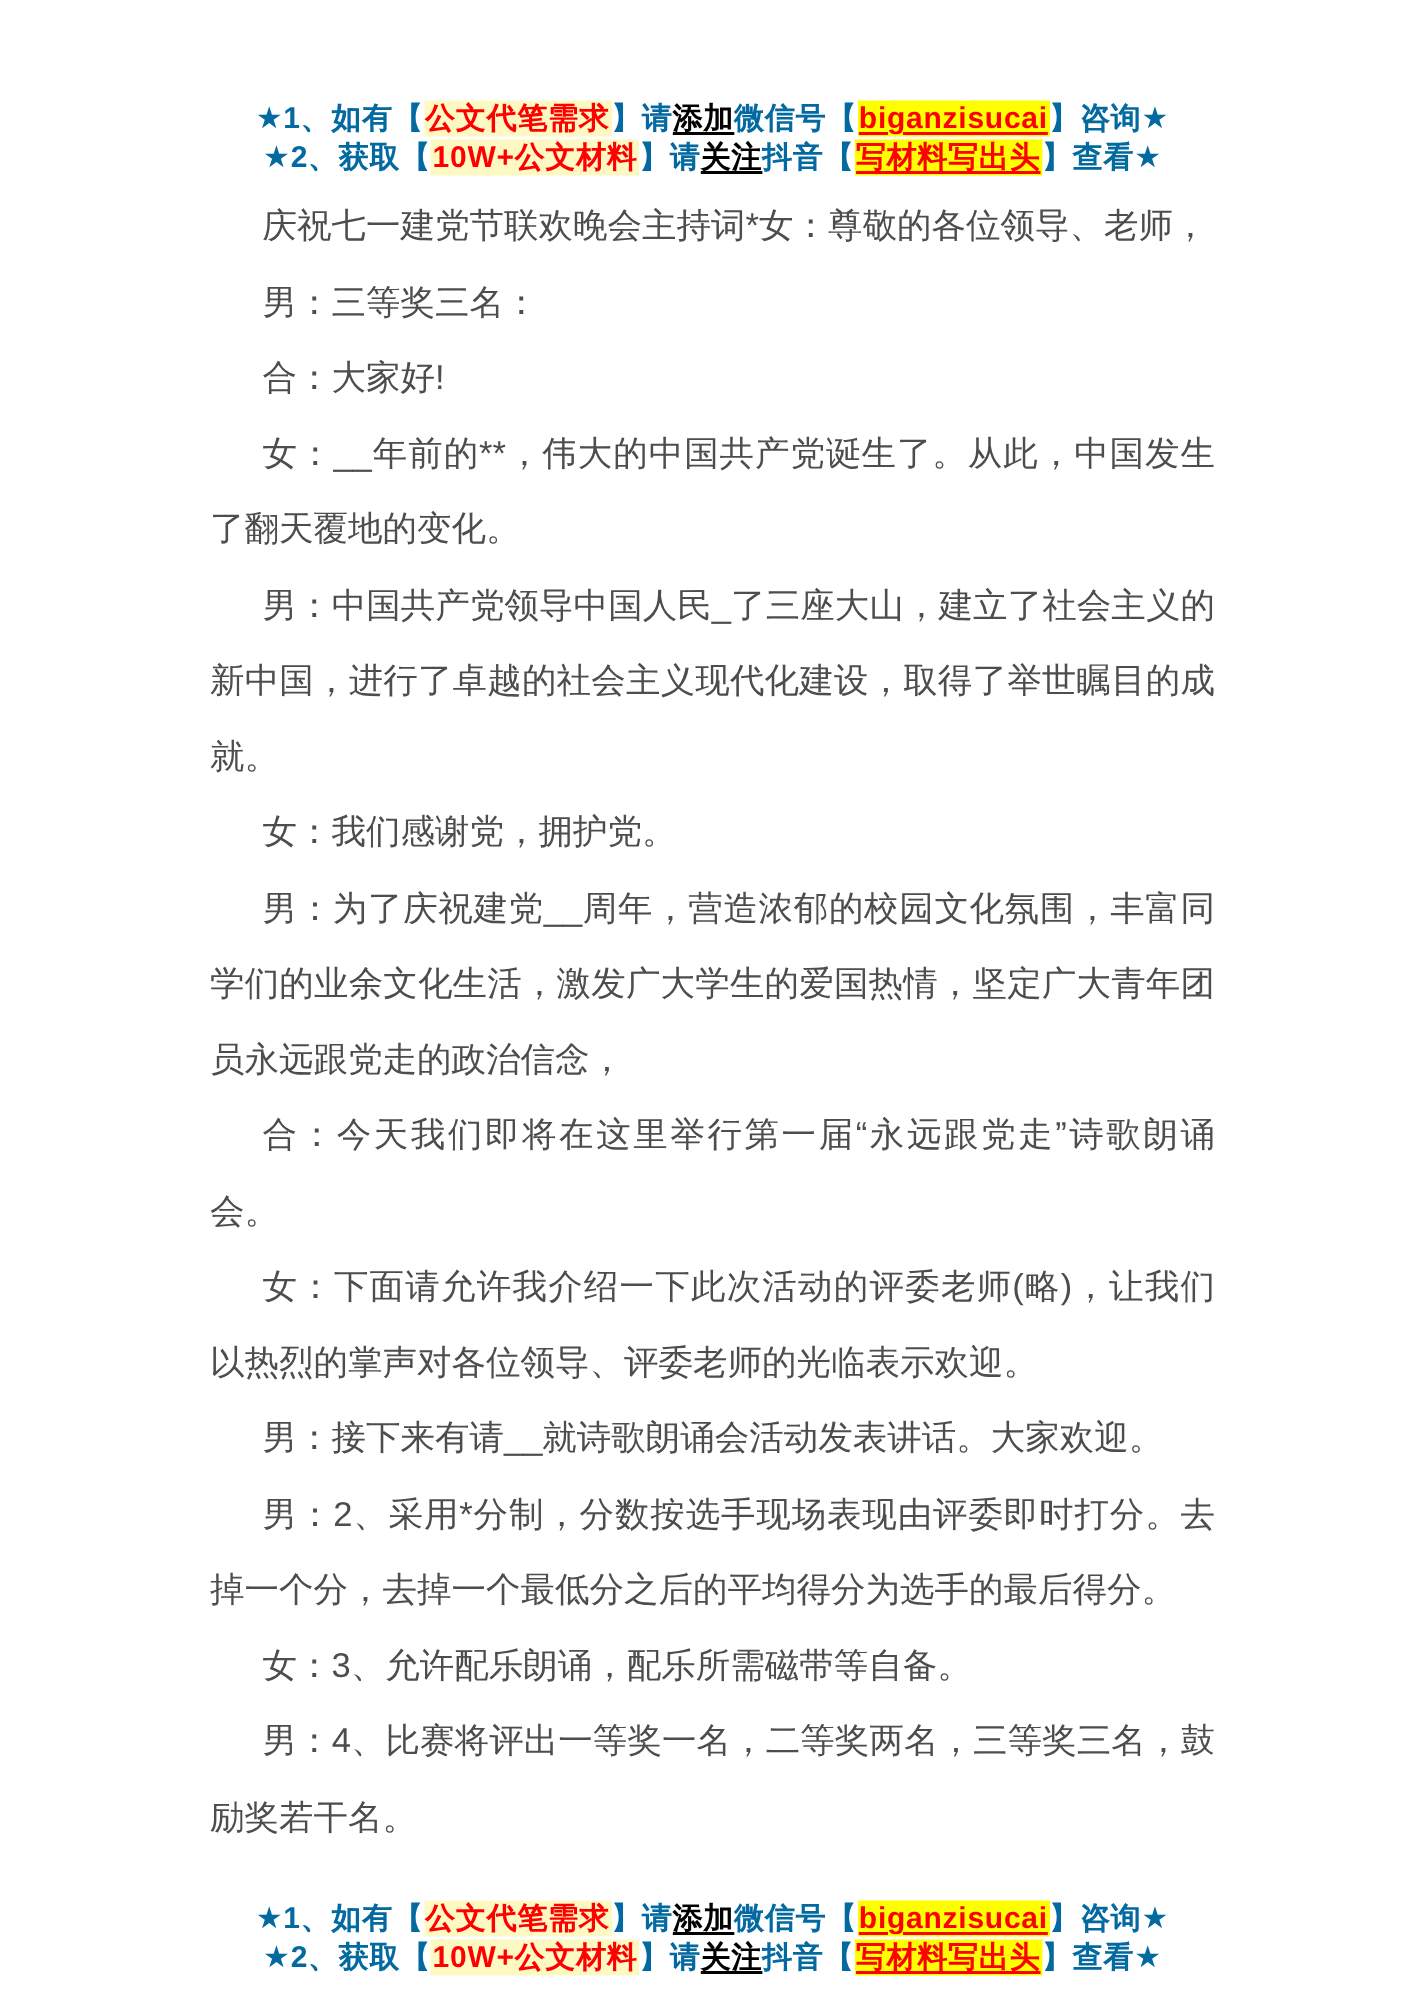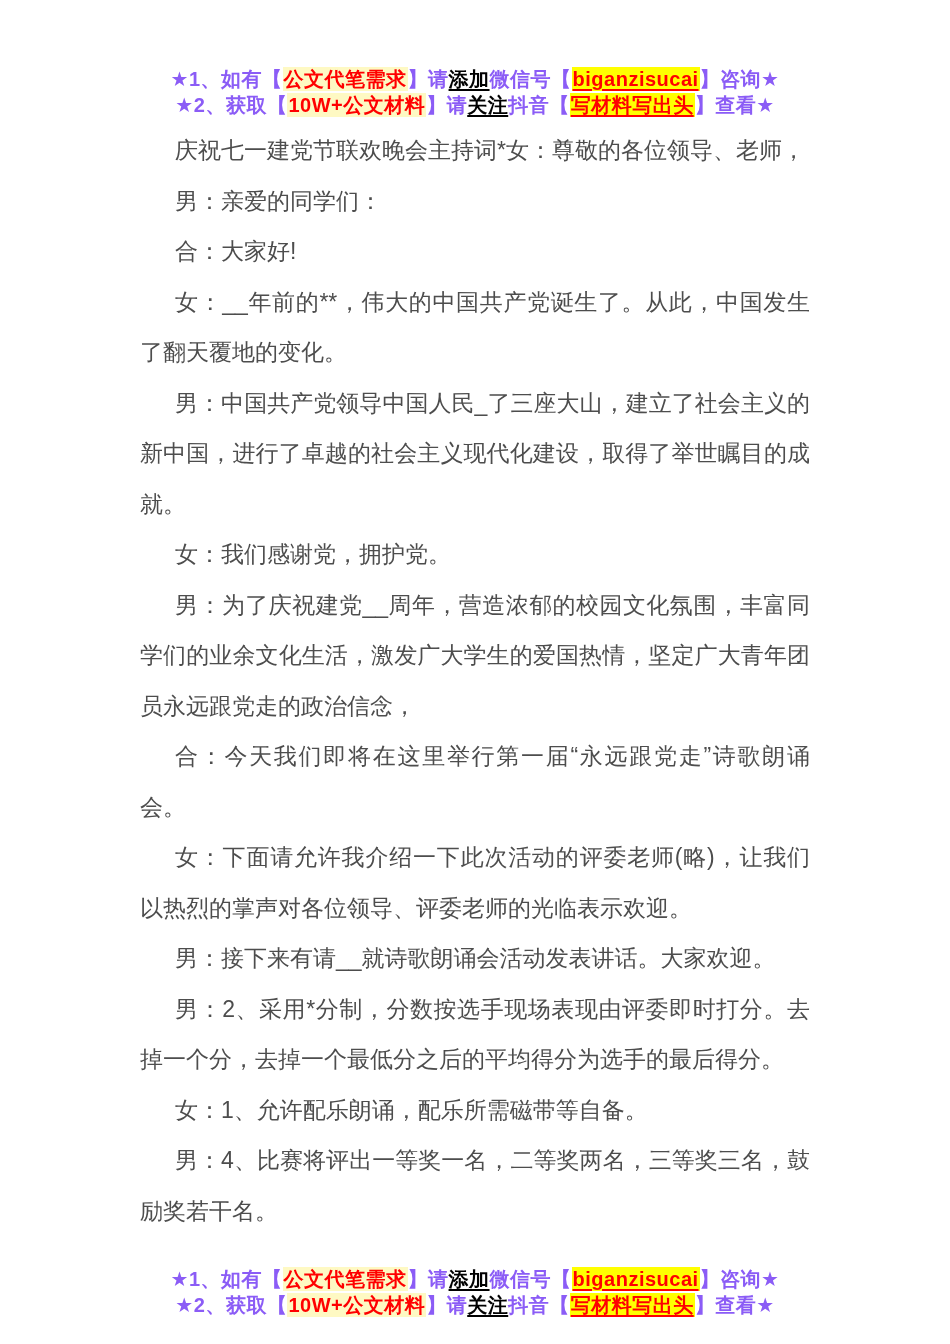--- a/index.html
+++ b/index.html
@@ -22,21 +22,21 @@
   
   .promo {
     text-align: center;
     font-weight: bold;
     font-size: 20px;
     line-height: 26px;
     color: #000000;
     letter-spacing: 0.5px;
   }
   .promo-line { white-space: nowrap; }
-  .seg-plain { color: #8b5cf6; margin-top: 16px; }
+  .seg-plain { color: #0369a1; margin-top: 16px; }
   .seg-mark {
     color: #ff0000;
     background: #fef9c3;
     padding: 1px 1px;
   }
   .seg-underline {
     color: #000000;
     text-decoration: underline;
     text-decoration-thickness: 2px;
     text-underline-offset: 3px;
@@ -70,31 +70,31 @@
 <body>
 
 <div class="page">
   <div class="promo promo-top">
       <div class="promo-line"><span class="seg-plain">★1、如有【</span><span class="seg-mark">公文代笔需求</span><span class="seg-plain">】请</span><span class="seg-underline">添加</span><span class="seg-plain">微信号【</span><span class="seg-mark-underline">biganzisucai</span><span class="seg-plain">】咨询★</span></div>
       <div class="promo-line"><span class="seg-plain">★2、获取【</span><span class="seg-mark">10W+公文材料</span><span class="seg-plain">】请</span><span class="seg-underline">关注</span><span class="seg-plain">抖音【</span><span class="seg-mark-underline">写材料写出头</span><span class="seg-plain">】查看★</span></div>
     </div>
 
   <div class="doc-body">
       <p class="para">庆祝七一建党节联欢晚会主持词*女：尊敬的各位领导、老师，</p>
-      <p class="para">男：亲爱的同学们：</p>
+      <p class="para">男：三等奖三名：</p>
       <p class="para">合：大家好!</p>
       <p class="para">女：__年前的**，伟大的中国共产党诞生了。从此，中国发生了翻天覆地的变化。</p>
       <p class="para">男：中国共产党领导中国人民_了三座大山，建立了社会主义的新中国，进行了卓越的社会主义现代化建设，取得了举世瞩目的成就。</p>
       <p class="para">女：我们感谢党，拥护党。</p>
       <p class="para">男：为了庆祝建党__周年，营造浓郁的校园文化氛围，丰富同学们的业余文化生活，激发广大学生的爱国热情，坚定广大青年团员永远跟党走的政治信念，</p>
       <p class="para">合：今天我们即将在这里举行第一届“永远跟党走”诗歌朗诵会。</p>
       <p class="para">女：下面请允许我介绍一下此次活动的评委老师(略)，让我们以热烈的掌声对各位领导、评委老师的光临表示欢迎。</p>
       <p class="para">男：接下来有请__就诗歌朗诵会活动发表讲话。大家欢迎。</p>
       <p class="para">男：2、采用*分制，分数按选手现场表现由评委即时打分。去掉一个分，去掉一个最低分之后的平均得分为选手的最后得分。</p>
-      <p class="para">女：1、允许配乐朗诵，配乐所需磁带等自备。</p>
+      <p class="para">女：3、允许配乐朗诵，配乐所需磁带等自备。</p>
       <p class="para">男：4、比赛将评出一等奖一名，二等奖两名，三等奖三名，鼓励奖若干名。</p>
     </div>
 
   <div class="promo promo-bottom">
       <div class="promo-line"><span class="seg-plain">★1、如有【</span><span class="seg-mark">公文代笔需求</span><span class="seg-plain">】请</span><span class="seg-underline">添加</span><span class="seg-plain">微信号【</span><span class="seg-mark-underline">biganzisucai</span><span class="seg-plain">】咨询★</span></div>
       <div class="promo-line"><span class="seg-plain">★2、获取【</span><span class="seg-mark">10W+公文材料</span><span class="seg-plain">】请</span><span class="seg-underline">关注</span><span class="seg-plain">抖音【</span><span class="seg-mark-underline">写材料写出头</span><span class="seg-plain">】查看★</span></div>
     </div>
 </div>
 
 </body></html>

